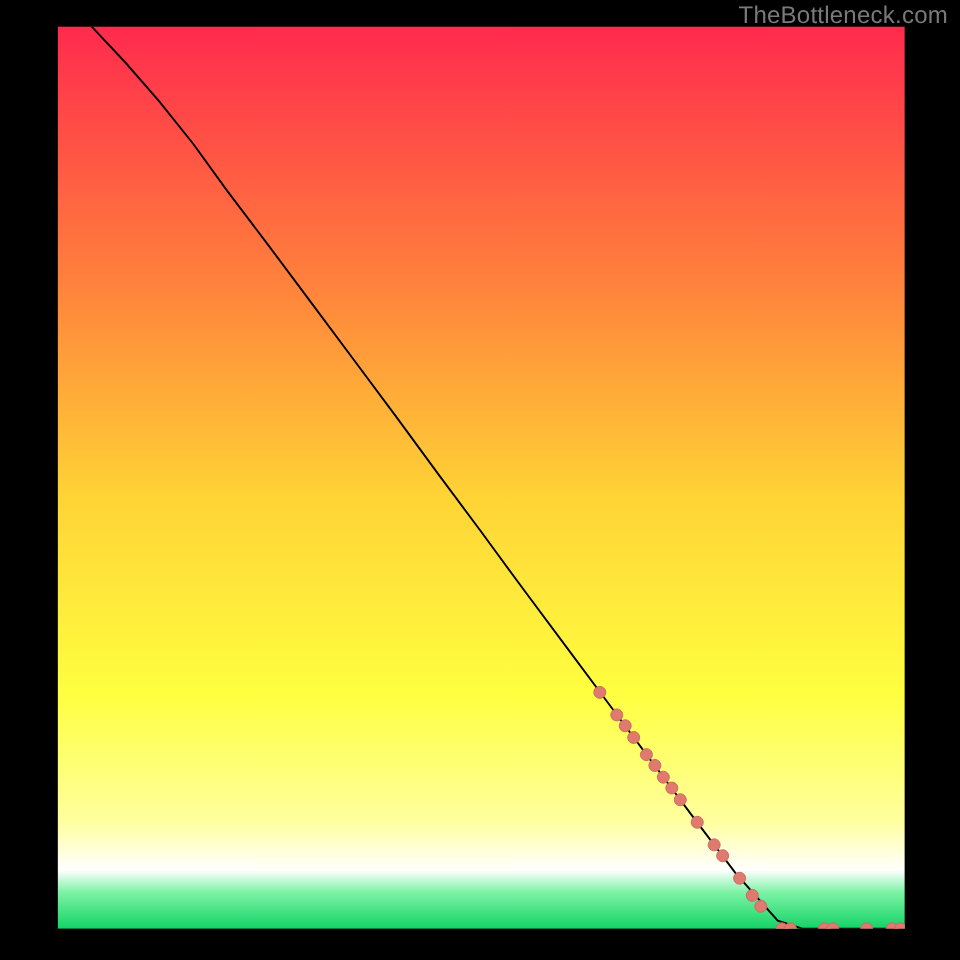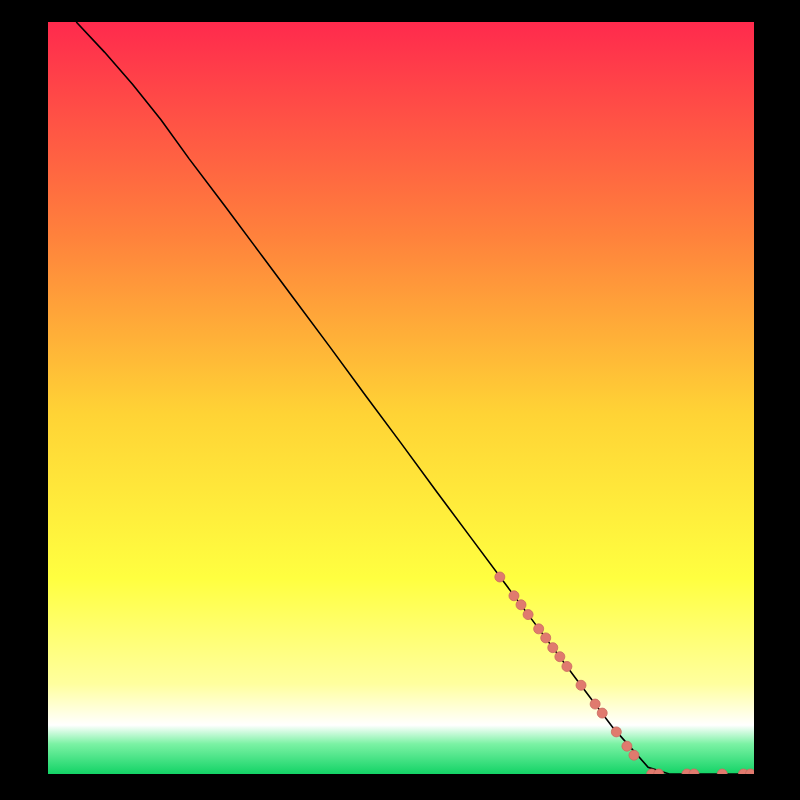--- a/index.html
+++ b/index.html
@@ -75,13 +75,14 @@
           <circle cx="603.63" cy="752.00" r="5" fill="#e07a6e" stroke="#c96a60" stroke-width="0.8"></circle>
           <circle cx="610.69" cy="752.00" r="5" fill="#e07a6e" stroke="#c96a60" stroke-width="0.8"></circle>
           <circle cx="638.93" cy="752.00" r="5" fill="#e07a6e" stroke="#c96a60" stroke-width="0.8"></circle>
           <circle cx="645.99" cy="752.00" r="5" fill="#e07a6e" stroke="#c96a60" stroke-width="0.8"></circle>
           <circle cx="674.23" cy="752.00" r="5" fill="#e07a6e" stroke="#c96a60" stroke-width="0.8"></circle>
           <circle cx="695.41" cy="752.00" r="5" fill="#e07a6e" stroke="#c96a60" stroke-width="0.8"></circle>
           <circle cx="702.47" cy="752.00" r="5" fill="#e07a6e" stroke="#c96a60" stroke-width="0.8"></circle>
         </g>
     </svg>
   </div>
+  <div class="watermark">TheBottleneck.com</div>
 </div>
 
 </body></html>

